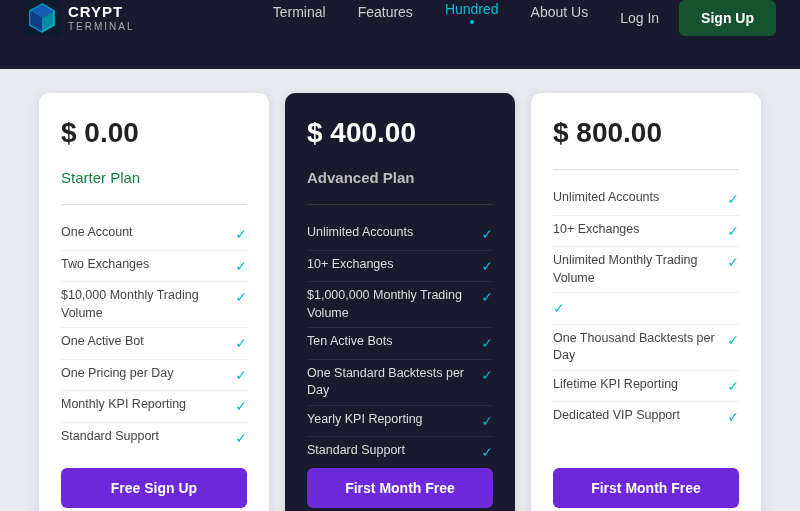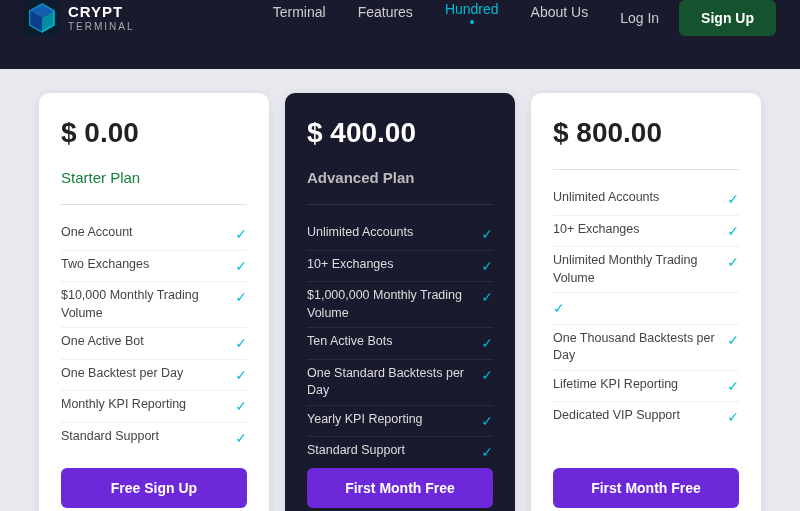--- a/index.html
+++ b/index.html
@@ -244,21 +244,21 @@
           </li>
         <li>
             <span class="feature-text">$10,000 Monthly Trading Volume</span>
             <span class="check-icon">✓</span>
           </li>
         <li>
             <span class="feature-text">One Active Bot</span>
             <span class="check-icon">✓</span>
           </li>
         <li>
-            <span class="feature-text">One Backtest per Day</span>
+            <span class="feature-text">One Pricing per Day</span>
             <span class="check-icon">✓</span>
           </li>
         <li>
             <span class="feature-text">Monthly KPI Reporting</span>
             <span class="check-icon">✓</span>
           </li>
         <li>
             <span class="feature-text">Standard Support</span>
             <span class="check-icon">✓</span>
           </li>

